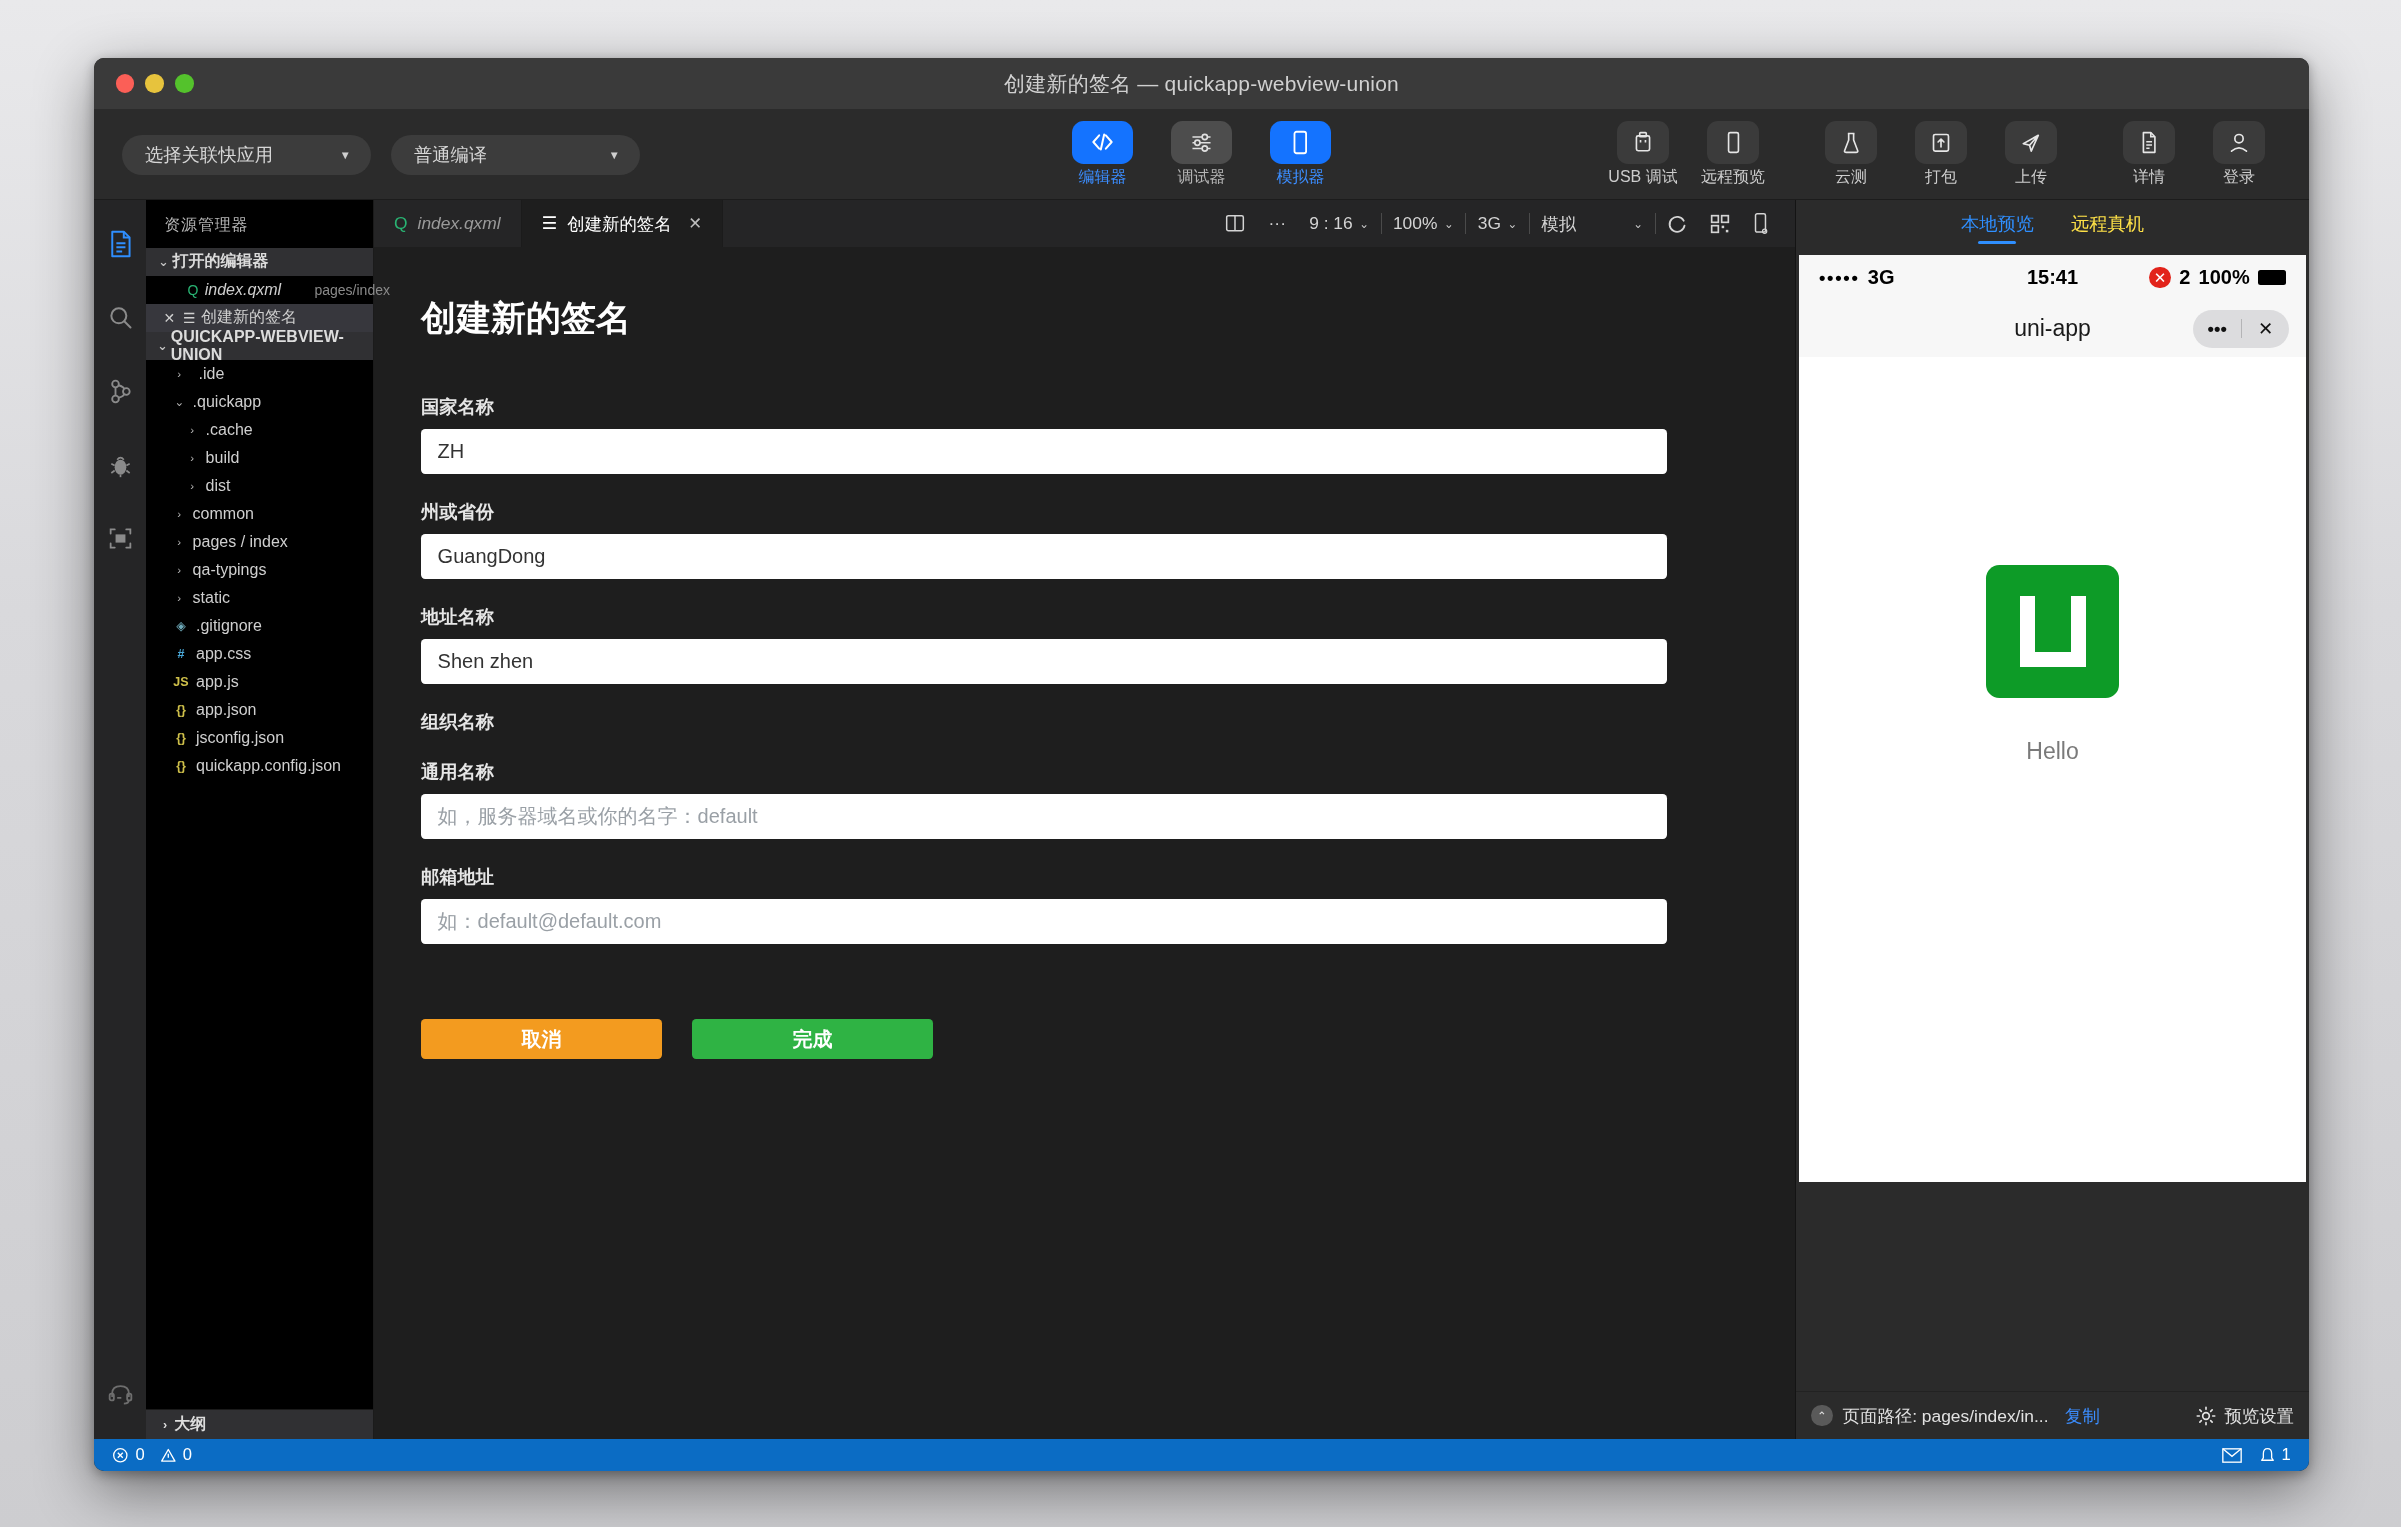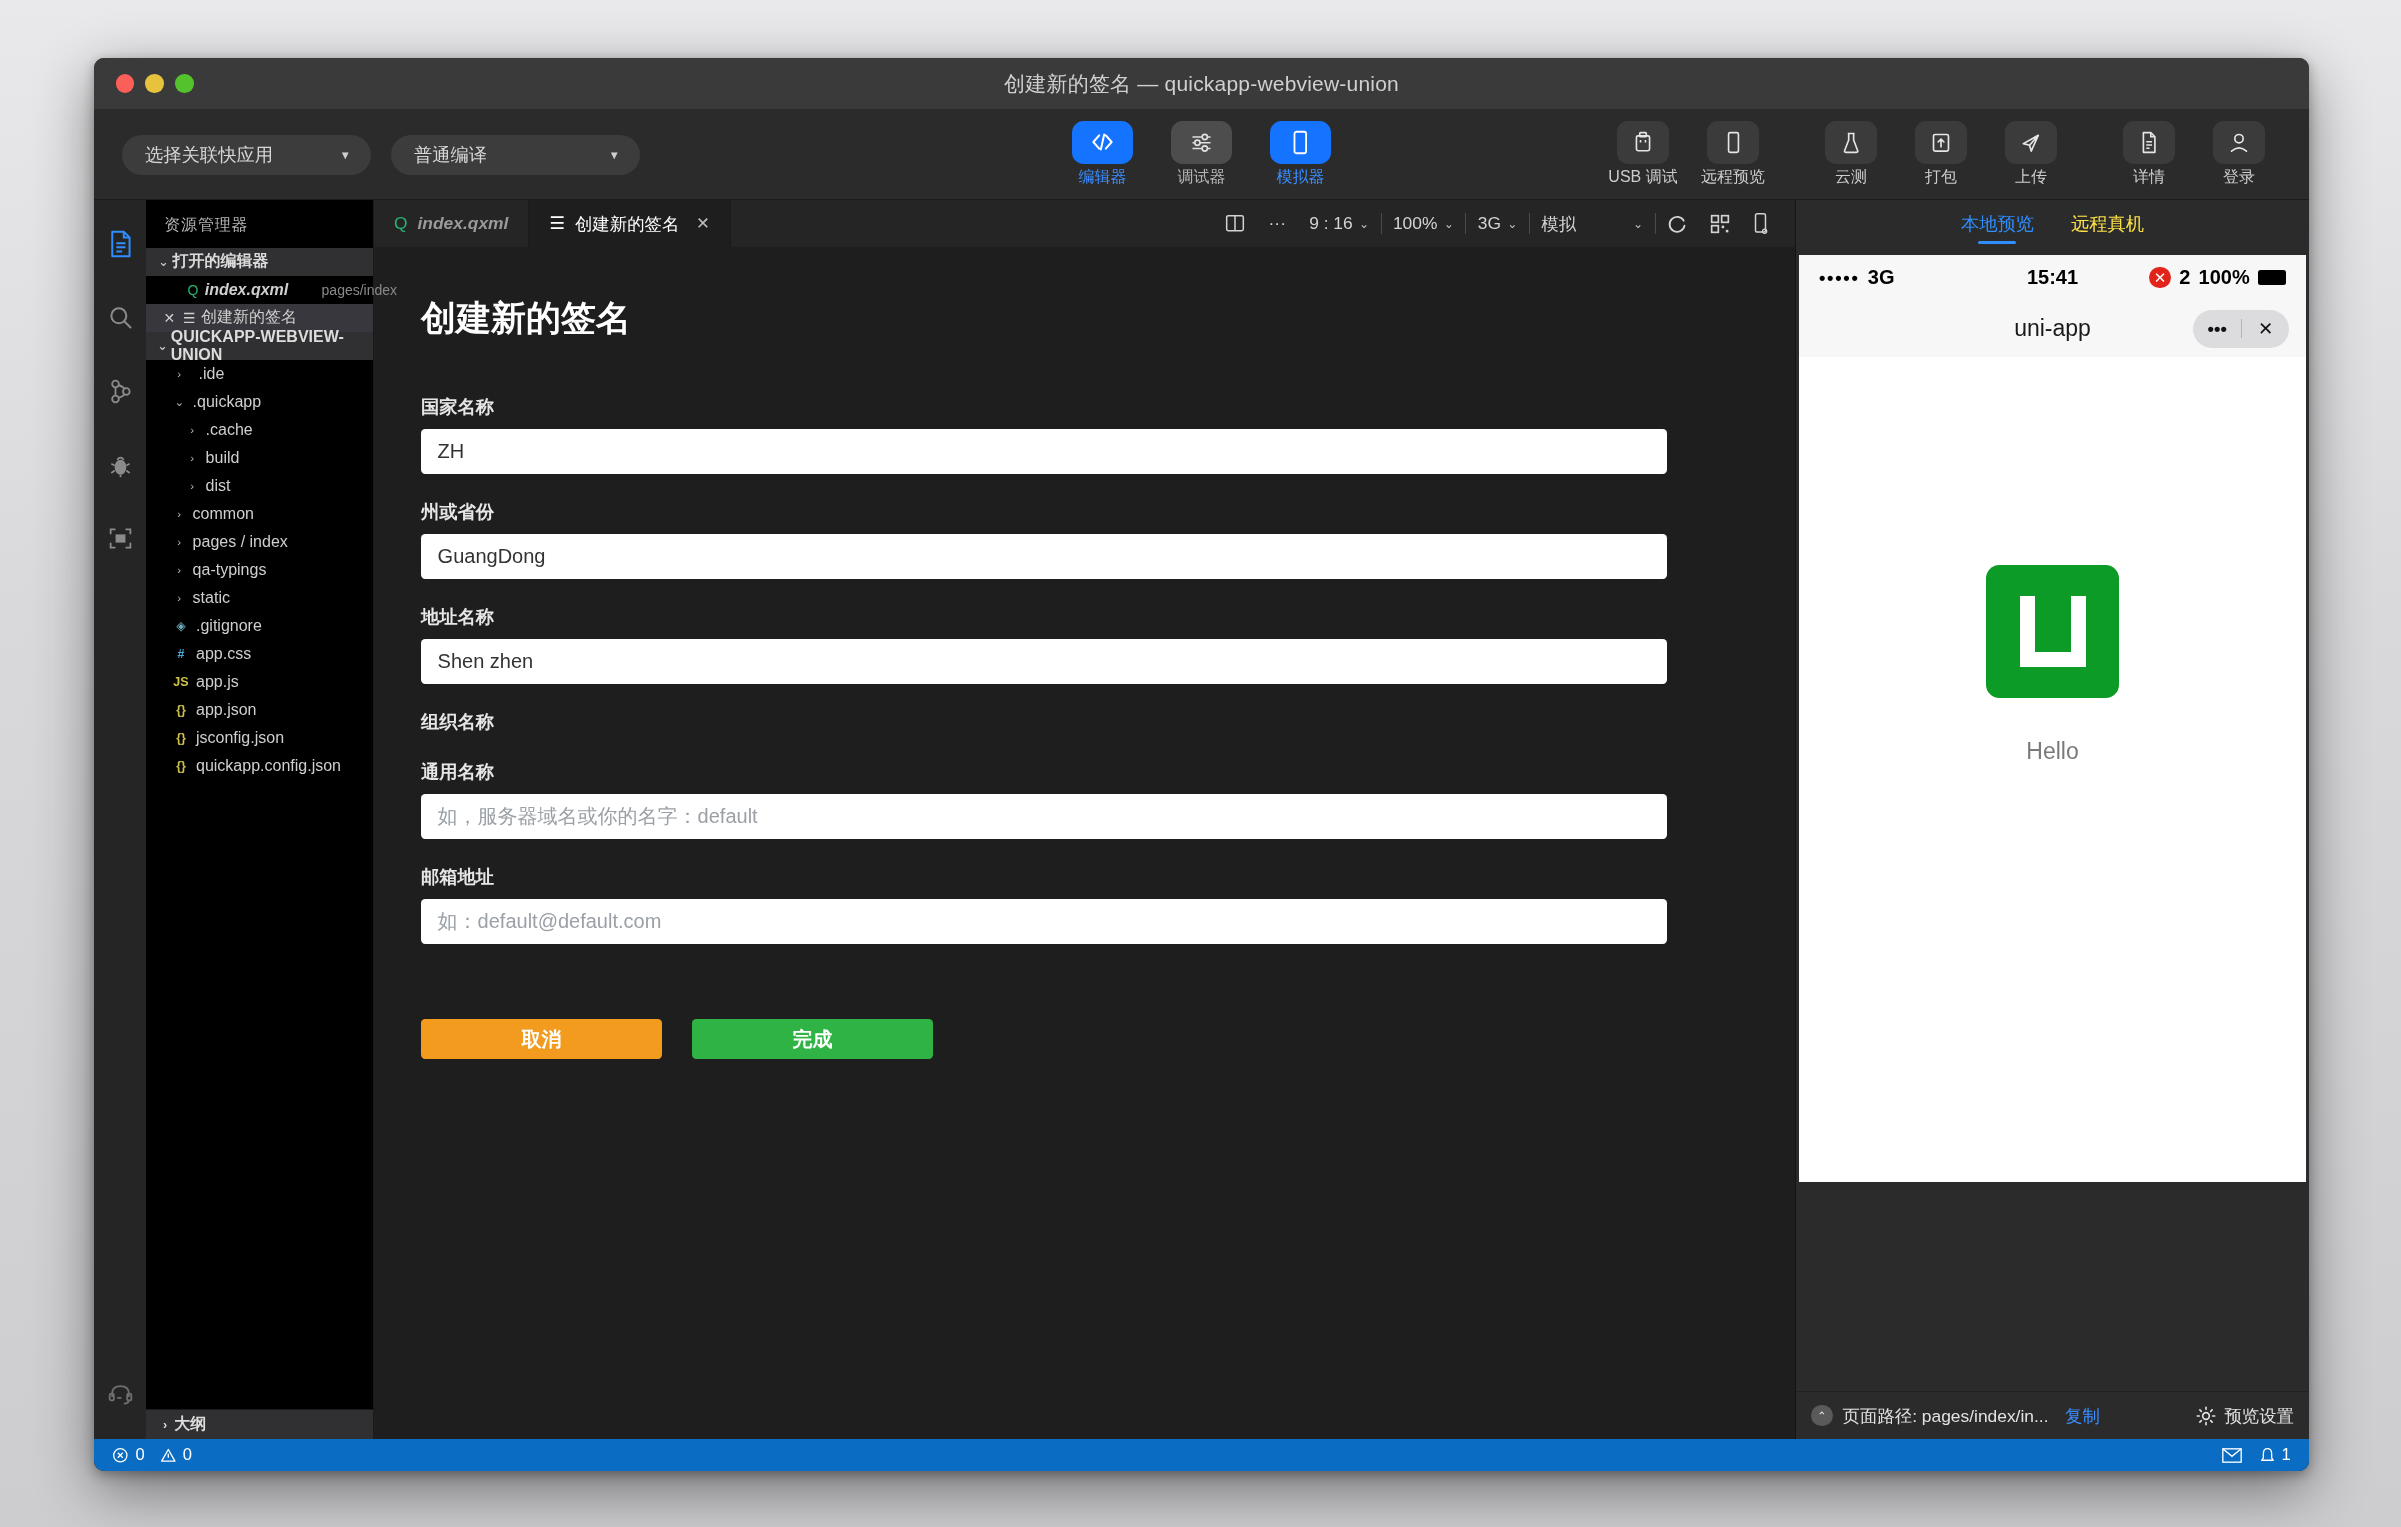--- a/index.html
+++ b/index.html
@@ -130,21 +130,21 @@
   .exp-sec .tw { width: 18.3px; text-align: center; font-size: 12.5px; color: #c6c6c6; }
   .row {
     height: 28px; display: flex; align-items: center;
     font-size: 16px; color: #cfcfcf; white-space: nowrap;
   }
   .row.active { background: #37373d; }
   .row .tw { width: 16.6px; text-align: center; font-size: 11.6px; color: #b9b9b9; flex:0 0 16.6px;}
   .row .ficon { width: 20px; text-align: center; font-size: 14px; flex: 0 0 20px; }
   .row .nm { margin-left: 1.7px; }
   .row .sub { color: #8a8a8a; font-size: 14px; margin-left: 8.3px; padding-left: 25px; }
-  .ital { font-style: italic; font-weight: bold; }
+  .ital { font-style: italic; }
   .c-green { color: #29b473; }
   .c-blue { color: #4aa8d8; }
   .c-yellow { color: #cfc04a; }
   .c-teal { color: #6da9b8; }
   .outline {
     position: absolute; left: 0; right: 0; bottom: 0;
     background: #303033; height: 30px;
     display: flex; align-items: center; padding-left: 10px;
     font-size: 16px; font-weight: bold; color: #dcdcdc;
     border-top: 0.8px solid #1b1b1b;

